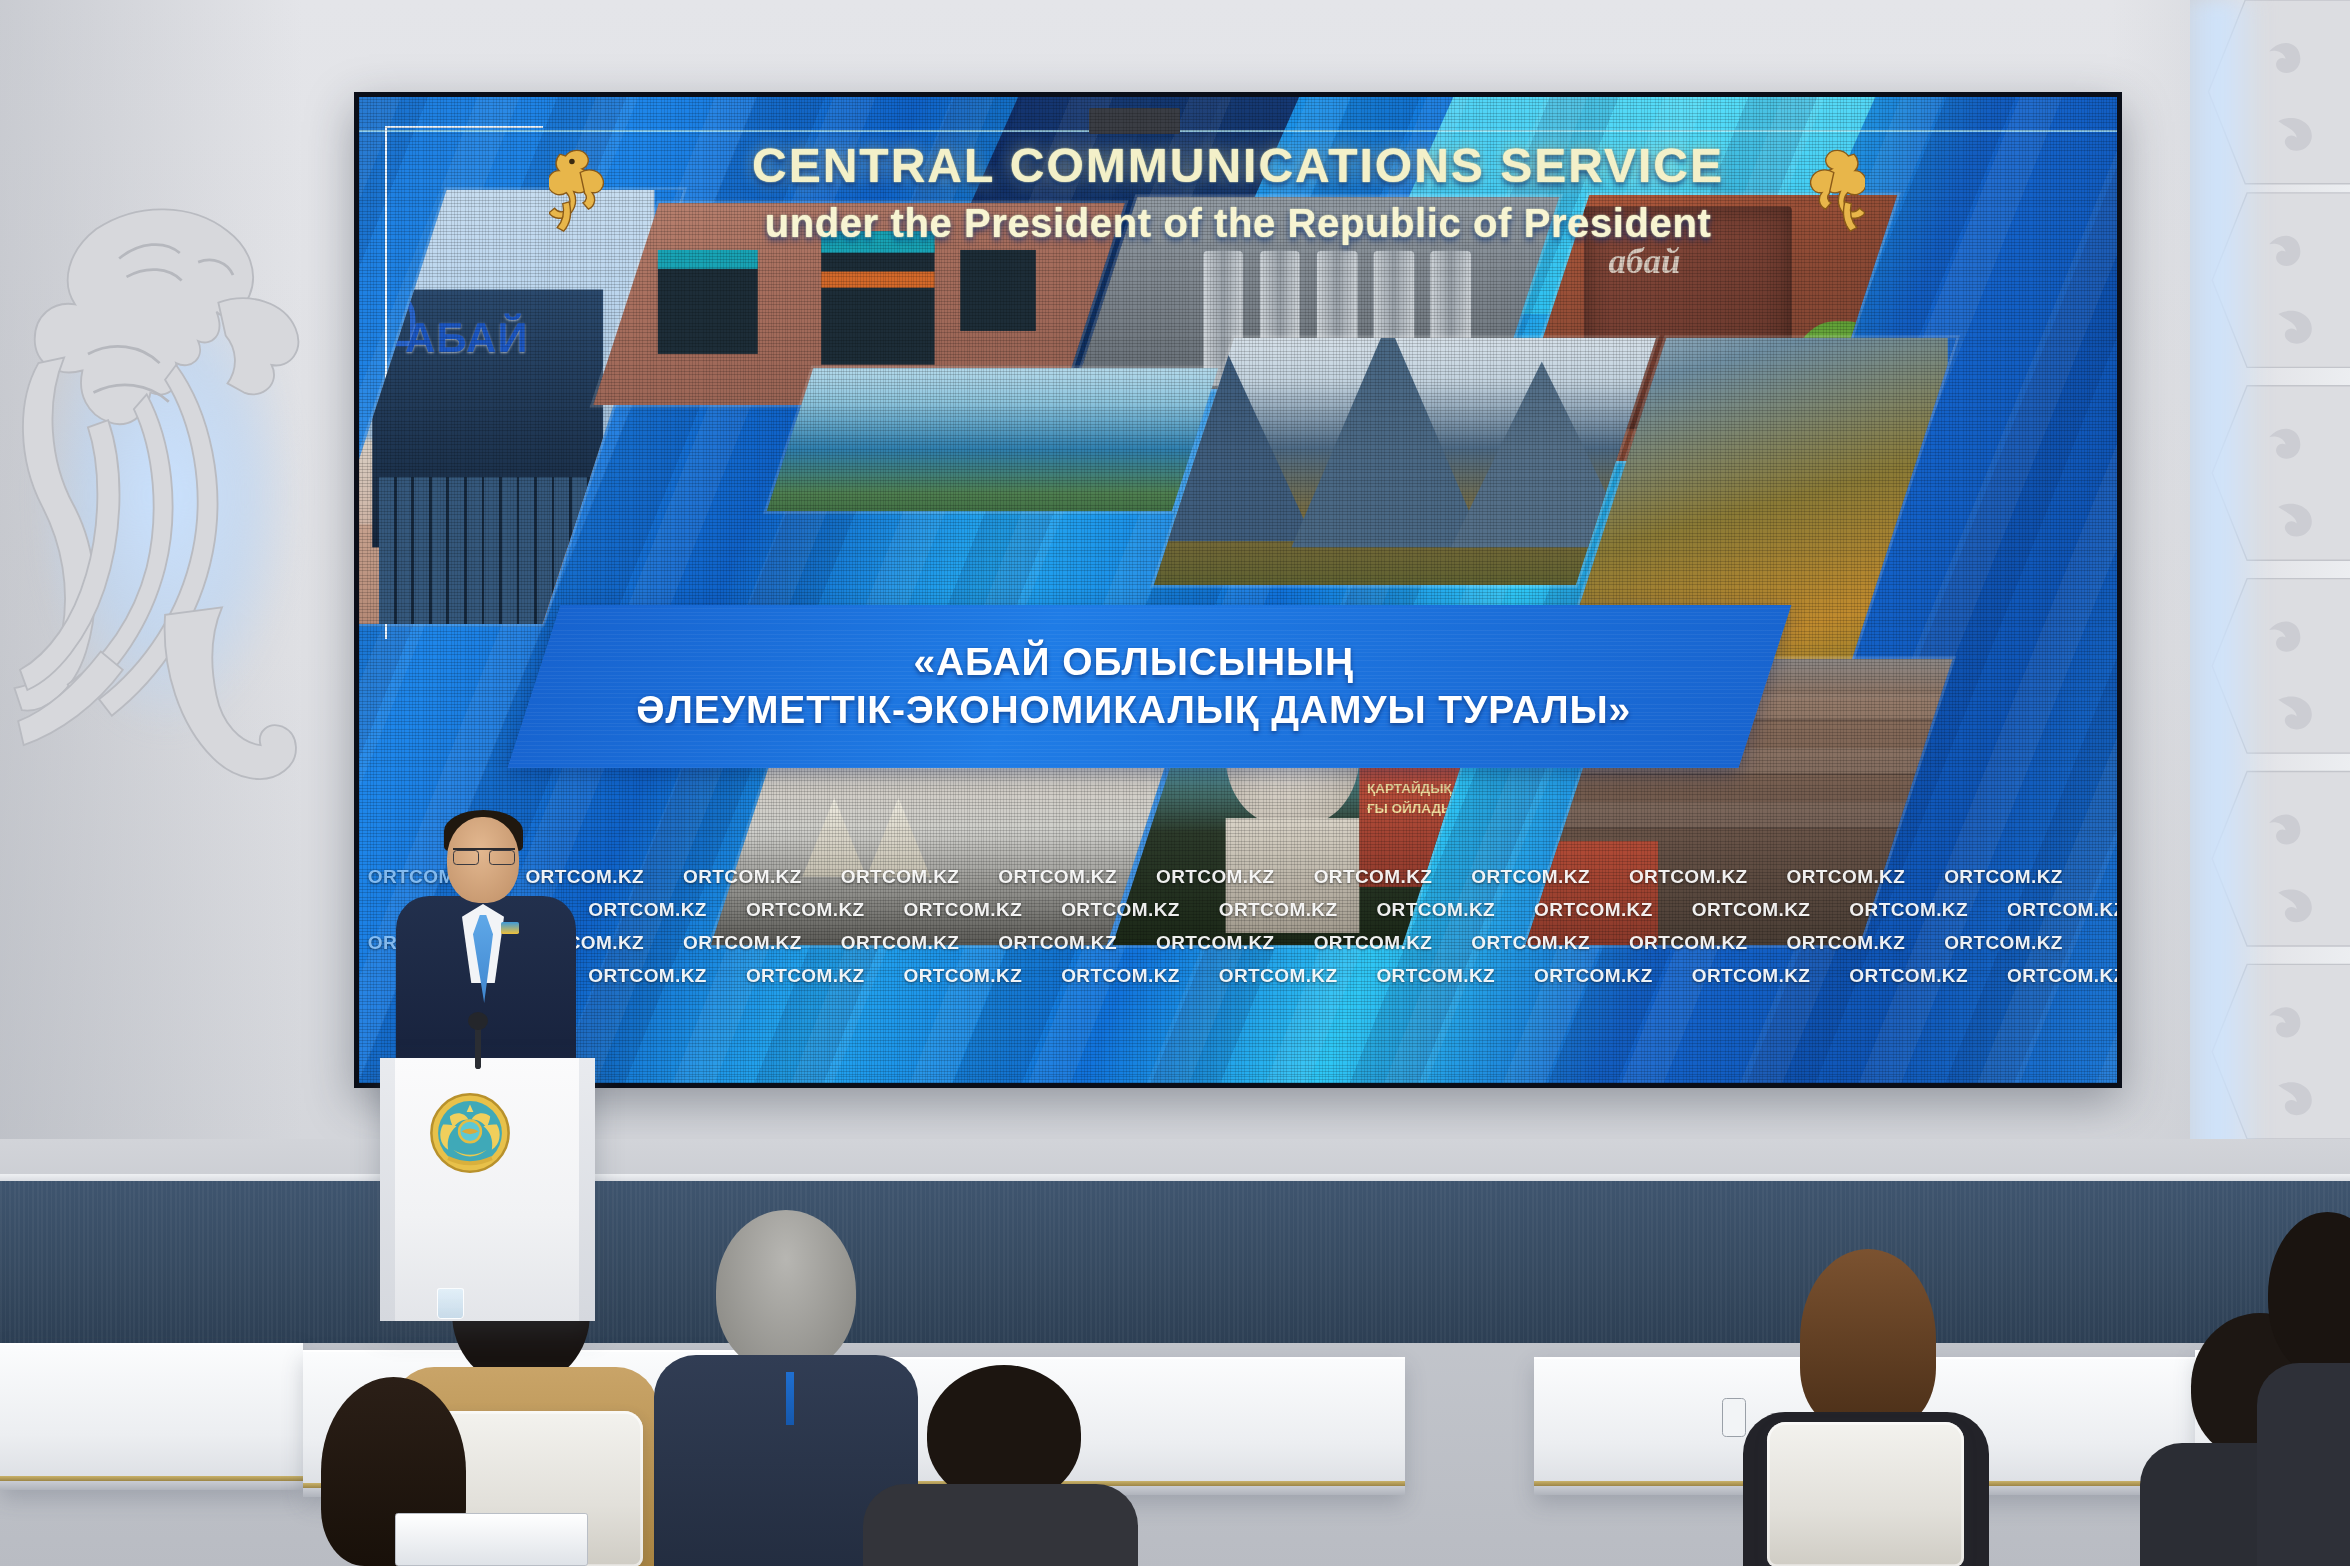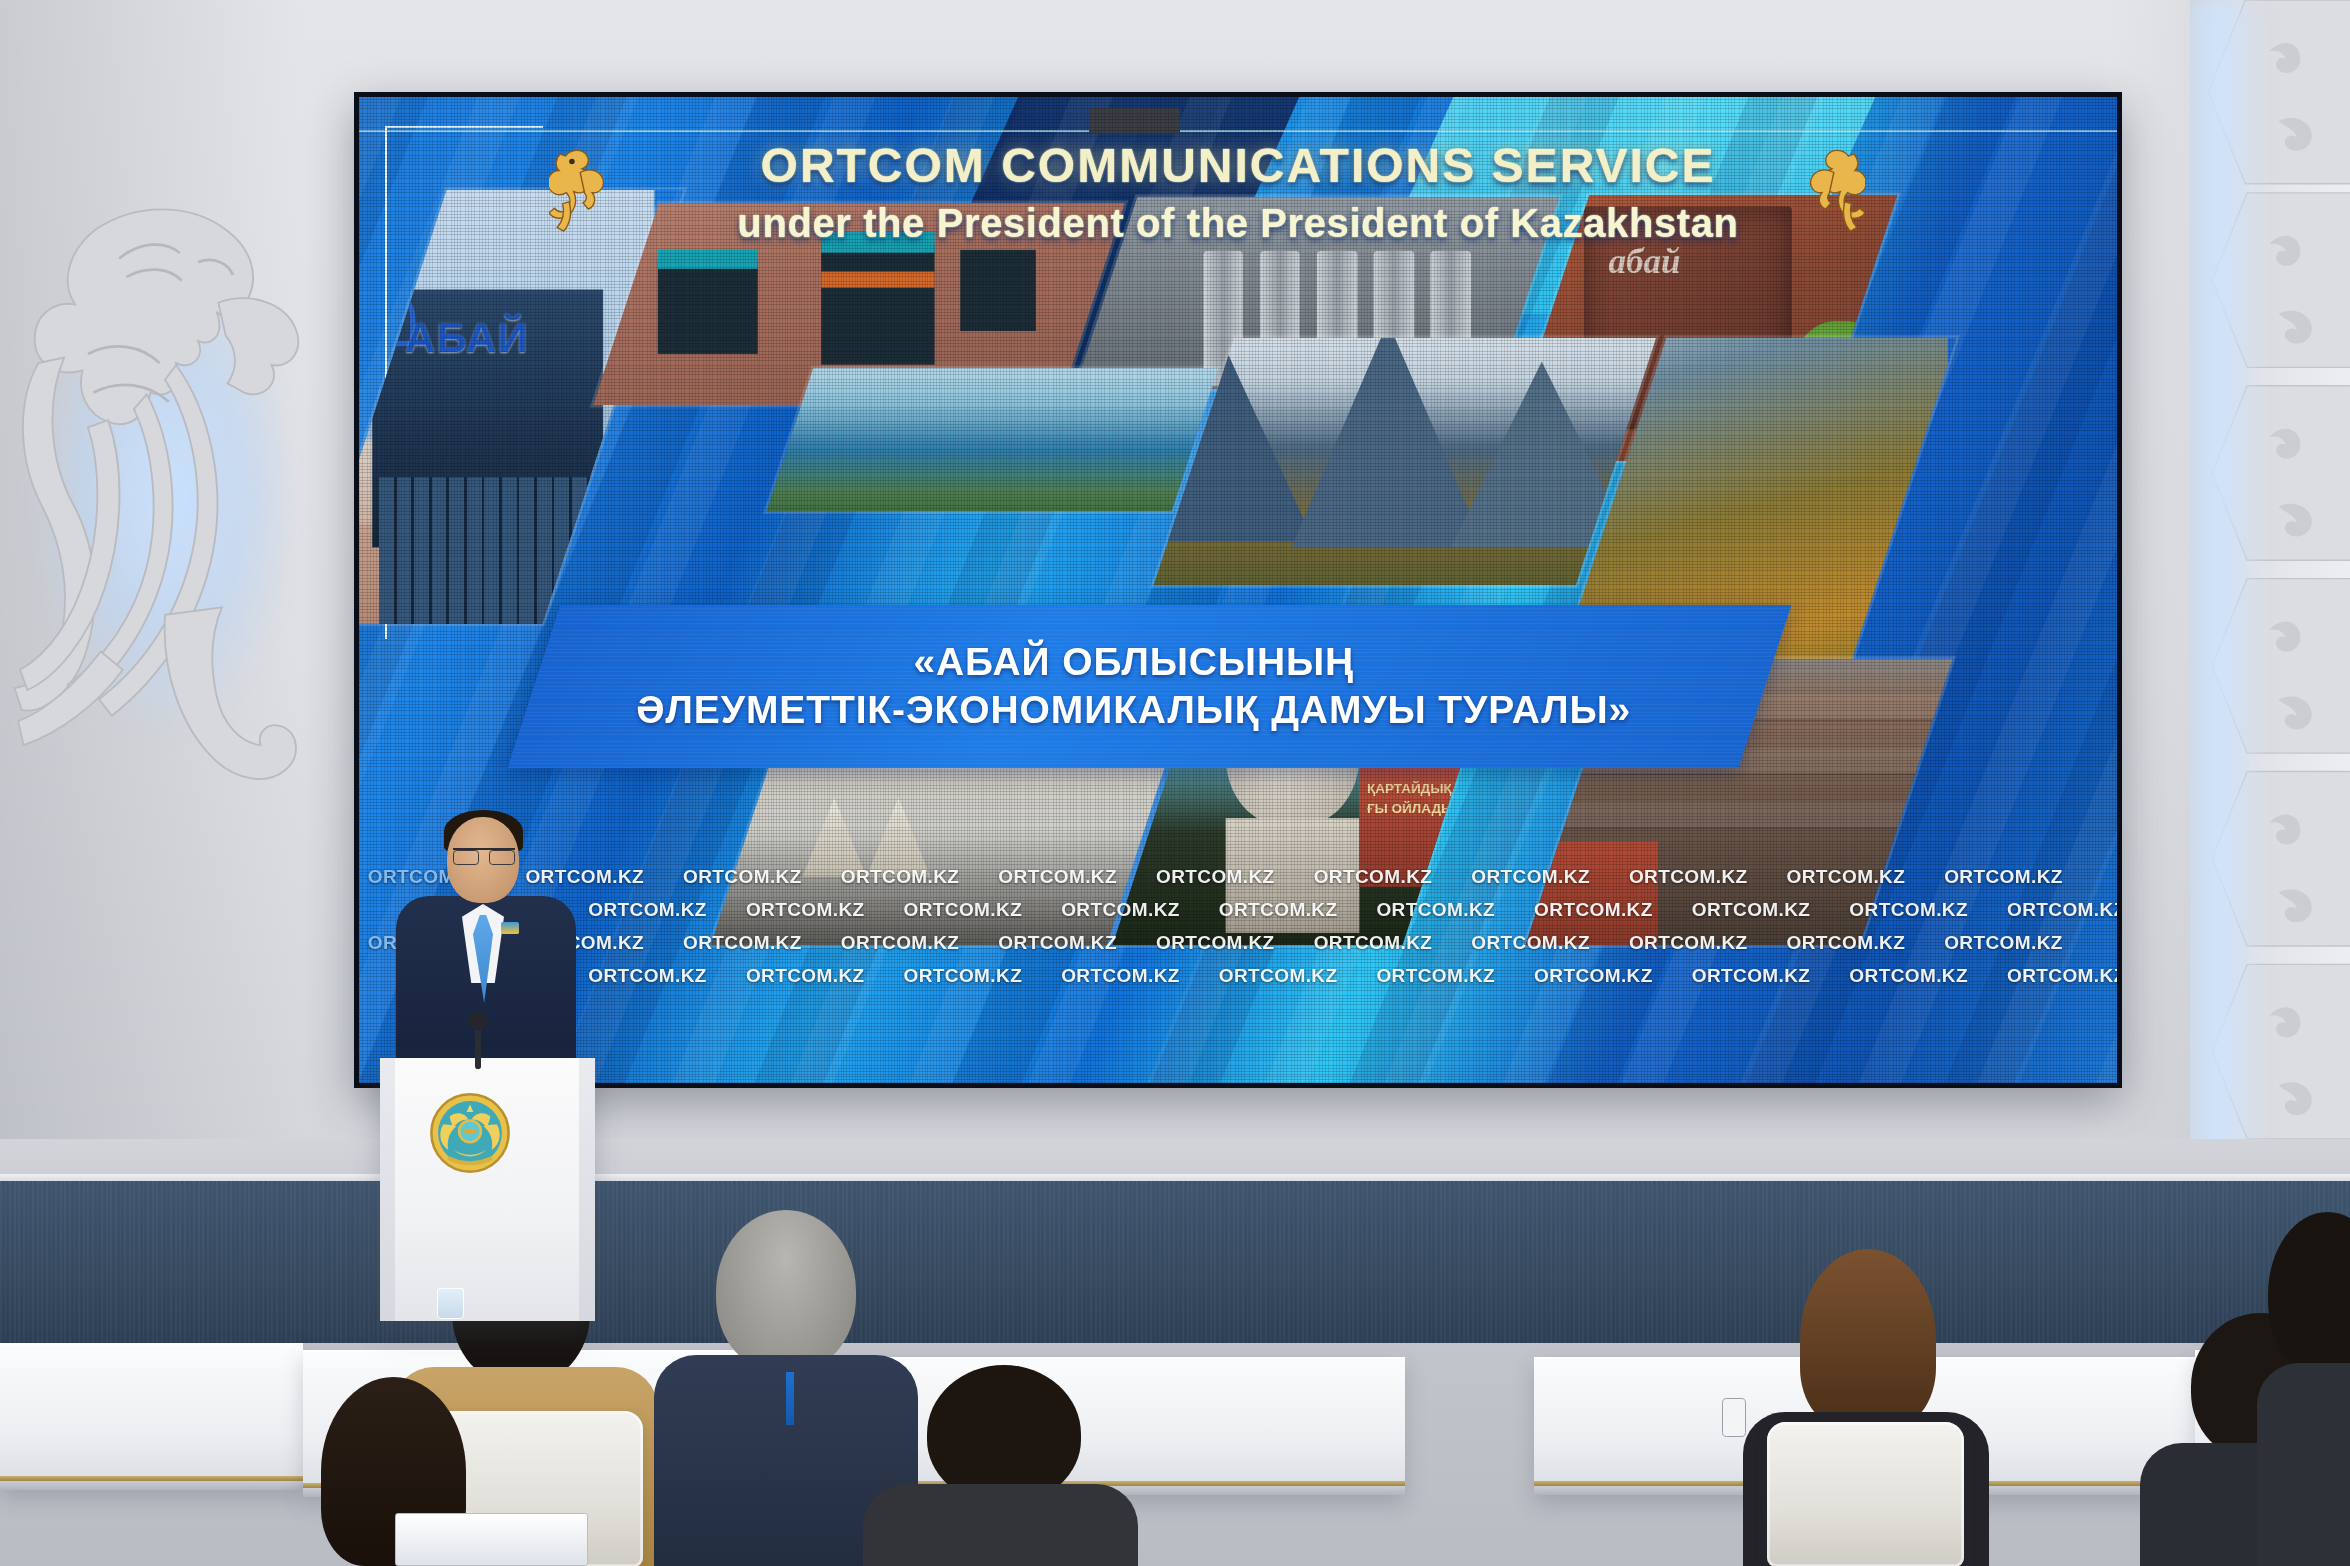--- a/index.html
+++ b/index.html
@@ -601,22 +601,22 @@
       <div class="tile t-quarry">
         <div class="inner bg-quarry">
           <div class="q-bench" style="top:22%"></div>
           <div class="q-bench" style="top:36%"></div>
           <div class="q-bench" style="top:50%"></div>
           <div class="q-sign"></div>
         </div>
       </div>
 
       <div class="title-zone">
-        <div class="slide-title">ORTCOM COMMUNICATIONS SERVICE</div>
-        <div class="slide-subtitle">under the President of the President of Kazakhstan</div>
+        <div class="slide-title">CENTRAL COMMUNICATIONS SERVICE</div>
+        <div class="slide-subtitle">under the President of the Republic of President</div>
       </div>
 
       <svg class="barys-emblem barys-left" viewBox="0 0 60 96">
         <g fill="#e8b64a" stroke="#8a5a18" stroke-width="1.5">
           <path d="M18 12 c6-8 18-8 23-1 c4 6 1 13-5 15 c7 3 11 10 9 17 c-2 8-11 11-18 8
                    c4 9 2 19-5 25 c-7 6-17 5-22-2 l6-5 c4 5 10 5 14 1 c4-5 4-13-1-18
                    c-8 5-18 1-20-8 c-2-8 4-16 12-16 c-5-5-4-13 1-18 z"></path>
           <path d="M34 30 c10-6 22-2 25 8 c2 8-4 15-12 14 c5 6 3 15-4 18 l-6-7 c4-2 5-7 2-10 z"></path>
           <path d="M22 62 c3 12 1 24-6 32 l-7-4 c6-7 8-17 6-26 z"></path>
         </g>

